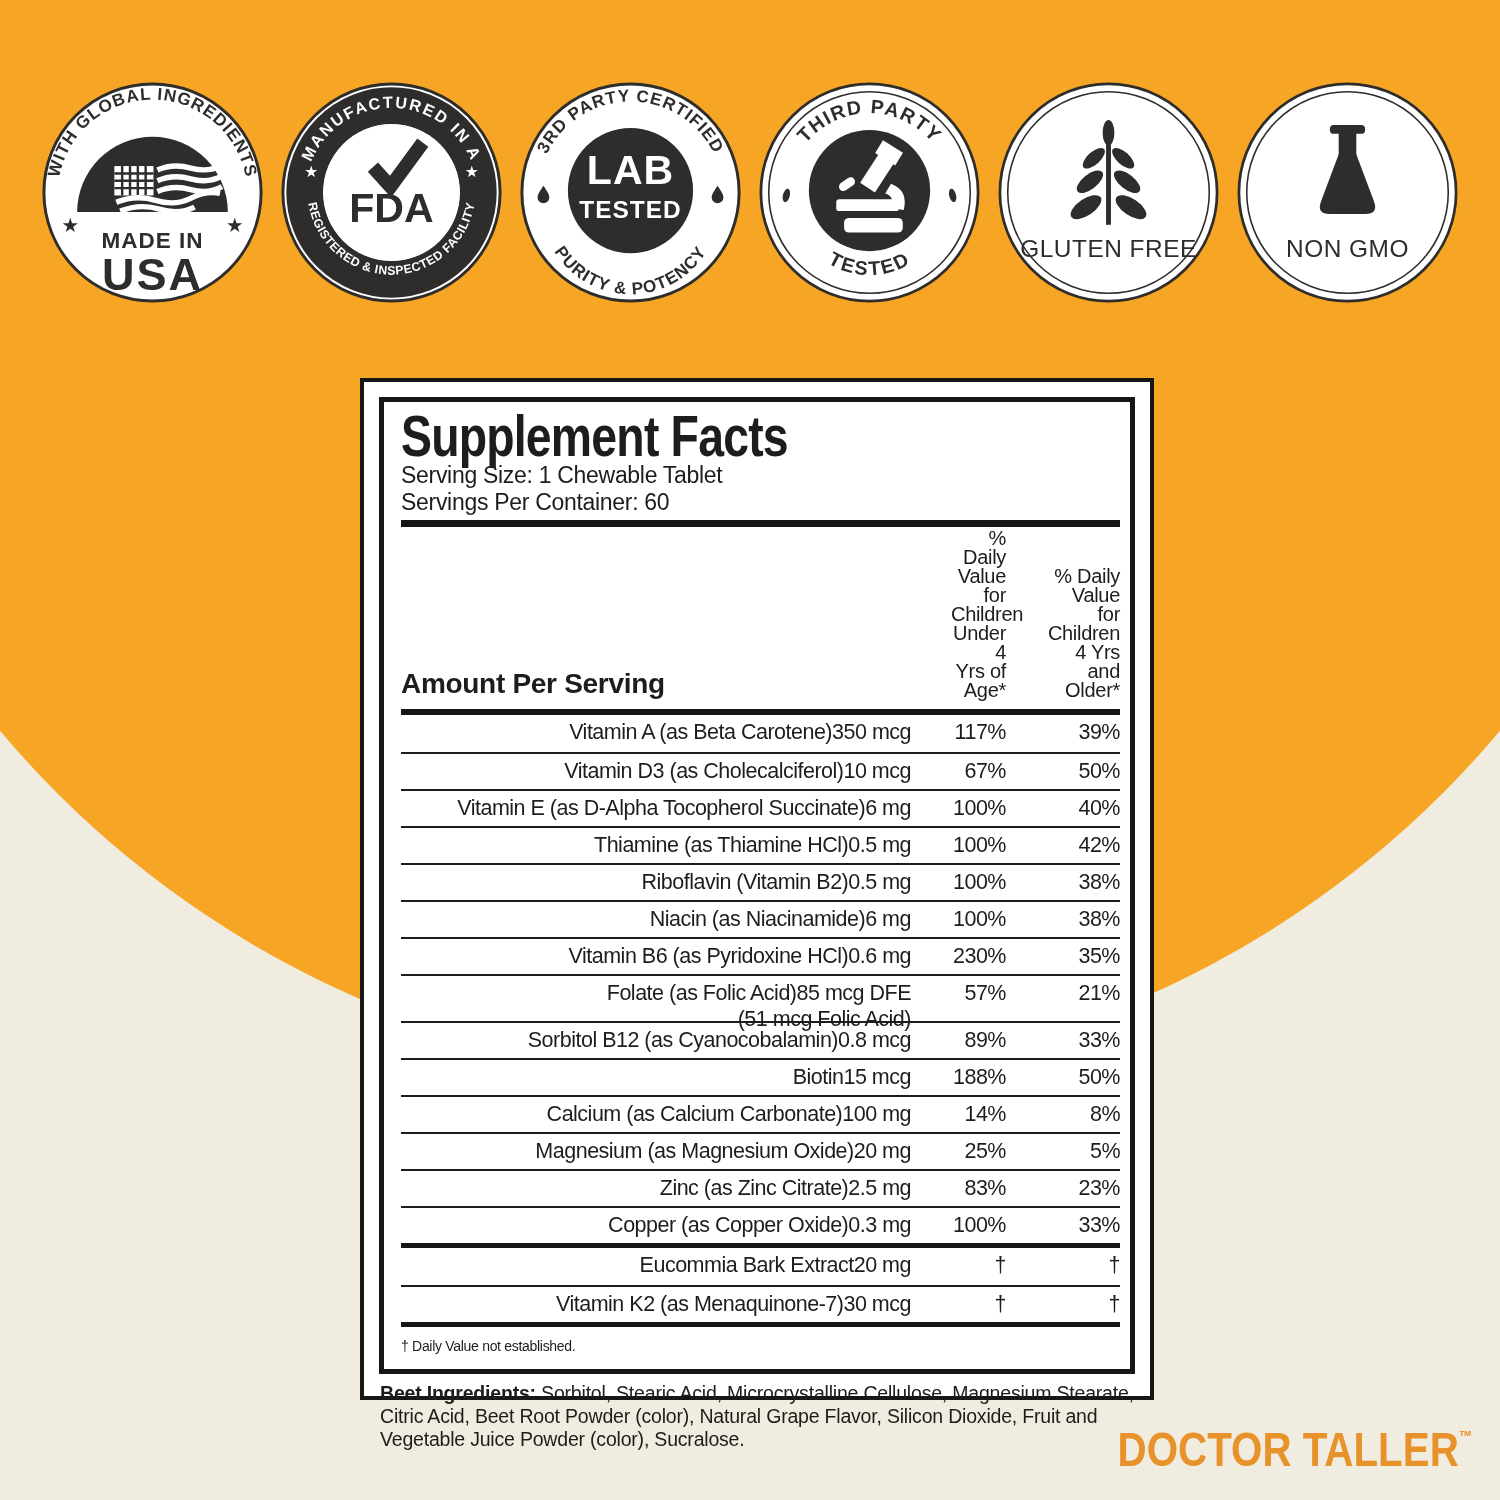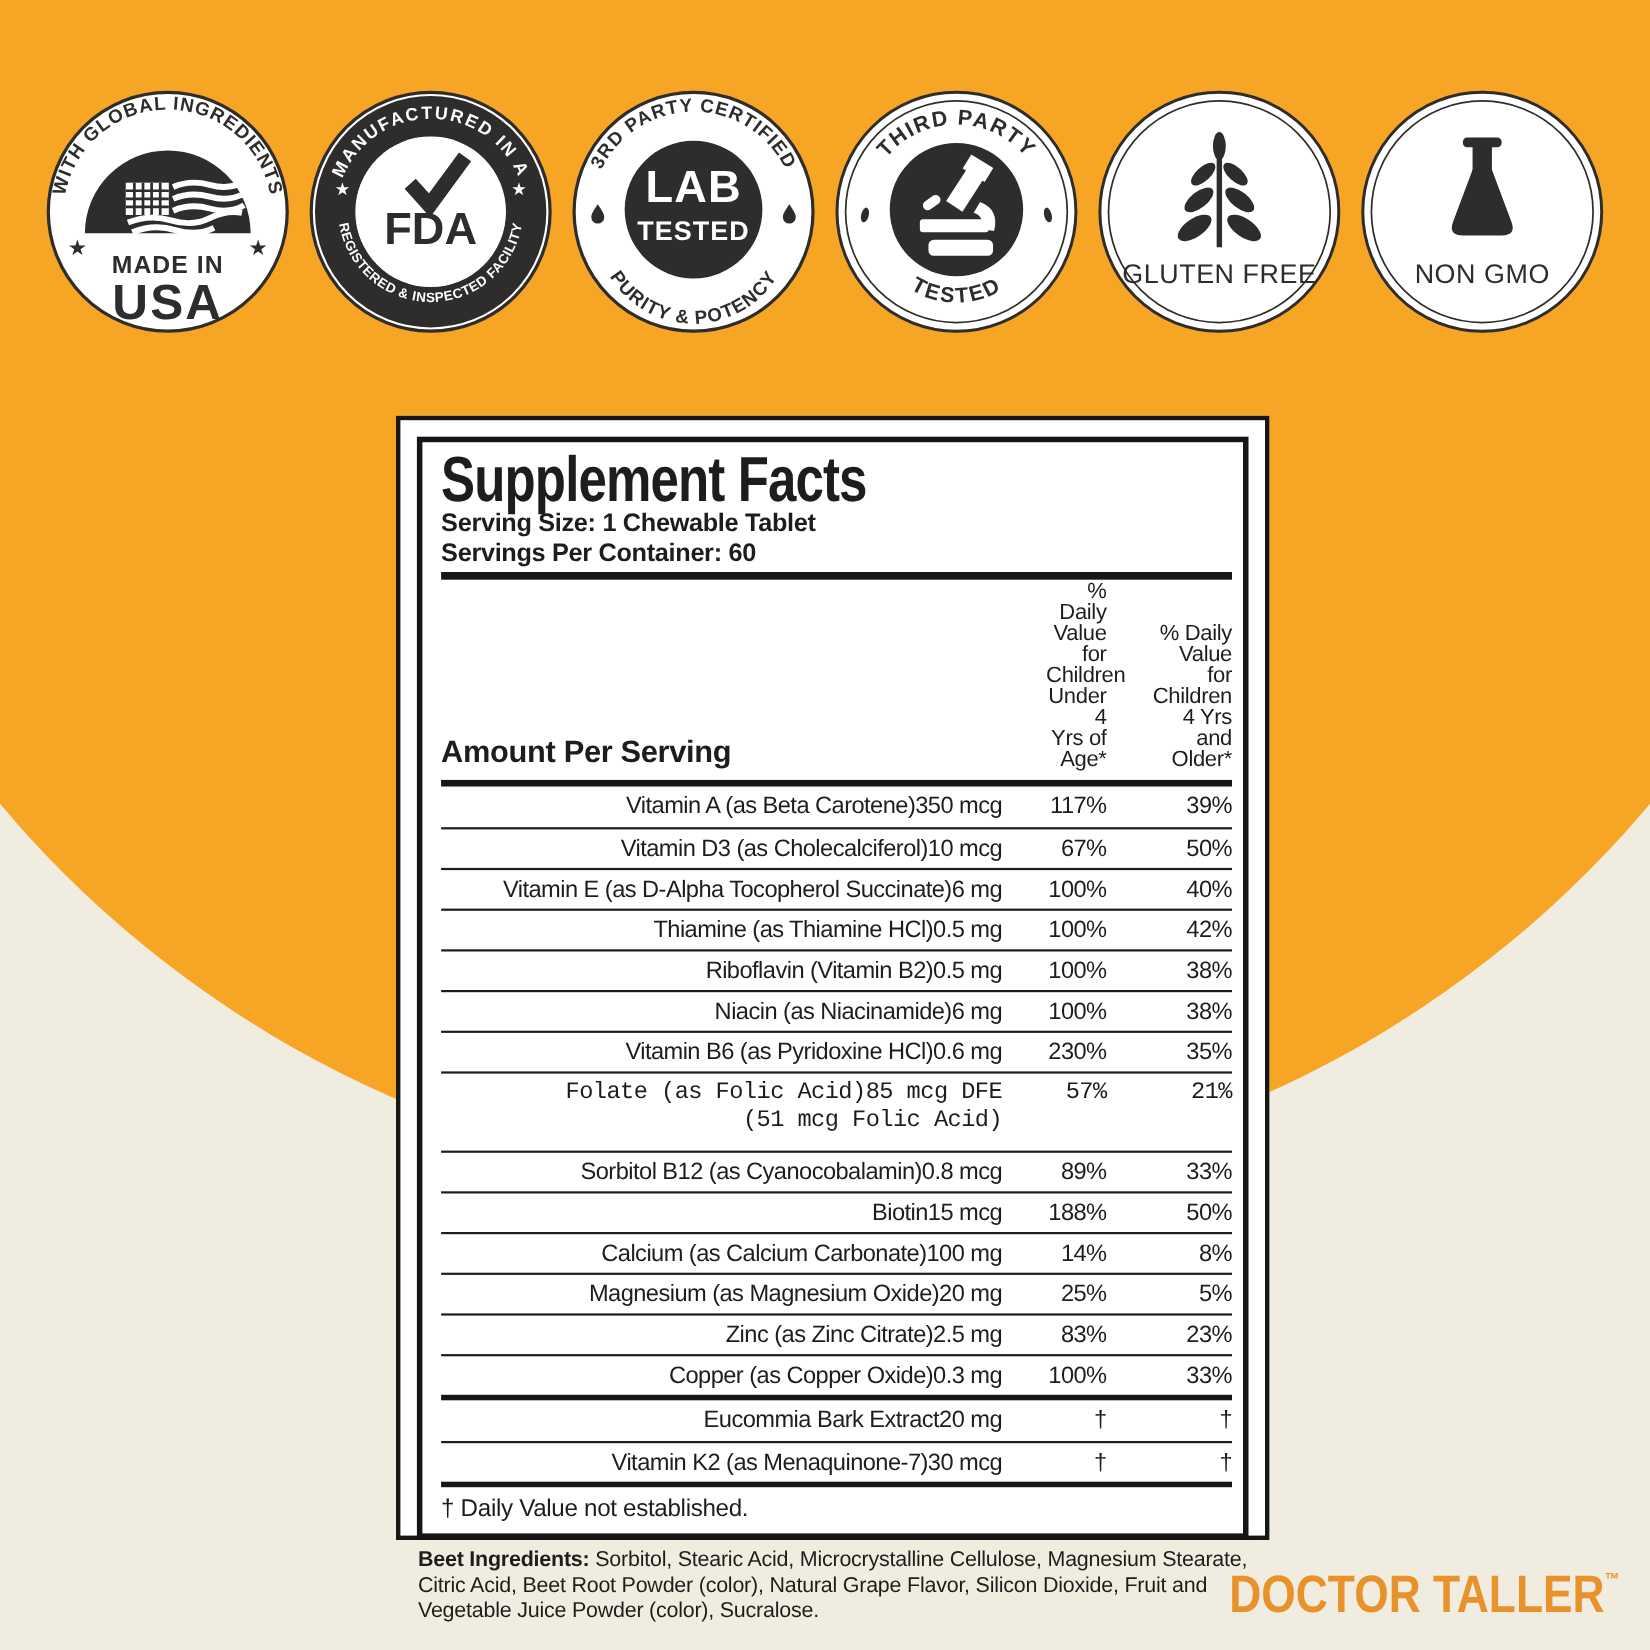--- a/index.html
+++ b/index.html
@@ -29,47 +29,47 @@
   }
   .innerbox{
     margin:15px 15px 0 15px;border:5px solid #161614;
     padding:4px 10px 0 17px;box-sizing:border-box;
   }
   .sf-title{
     font-size:58px;font-weight:bold;letter-spacing:-1px;line-height:52px;
     transform:scaleX(0.80);transform-origin:left center;white-space:nowrap;
     padding-top:4px;
   }
-  .serv{font-size:23px;font-weight:bold;line-height:27px;letter-spacing:-0.3px;}
+  .serv{font-size:23px;font-weight:normal;line-height:27px;letter-spacing:-0.3px;}
   .bar{background:#161614;}
   .bar1{height:7px;margin-top:4px;}
   .bar2{height:6px;}
   .barg{height:5px;}
   .hdr{
     display:grid;grid-template-columns:1fr 95px 114px;align-items:end;
     padding:2px 0 9px 0;
   }
   .hdr .amount-h{font-size:28px;font-weight:bold;letter-spacing:-0.3px;}
   .dvh{
     font-size:20px;line-height:19px;text-align:right;white-space:pre-line;
     letter-spacing:-0.3px;
     margin-left:40px;
   }
   .rows .row{
     display:grid;grid-template-columns:1fr 95px 114px;align-items:start;
     height:37px;box-sizing:border-box;line-height:34px;
   }
   .rows .row + .row{border-top:2px solid #1d1d1b;}
-  .rows .row.tall{height:72px;font-family:Liberation Mono, monospace;}
+  .rows .row.tall{height:47px;}
   .row .na{display:flex;justify-content:flex-end;}
   .row .c1wrap{min-width:0;}
   .rows, .row{font-size:21.5px;letter-spacing:-0.5px;}
   .row .dv{text-align:right;}
   .row .note{line-height:26px;text-align:right;padding-right:0px;margin-top:-4px;}
-  .footnote{font-size:22px;line-height:26px;padding:6px 0 10px 0;letter-spacing:-0.3px;}
+  .footnote{font-size:14px;line-height:26px;padding:6px 0 10px 0;letter-spacing:-0.3px;}
   .other{
     margin:8px 16px 0 16px;font-size:19.5px;line-height:23px;letter-spacing:-0.2px;
   }
   .other b{letter-spacing:-0.2px;}
   
   .logo{
     position:absolute;top:1422px;right:28px;color:#e8922c;
     font-size:48px;font-weight:bold;white-space:nowrap;
     transform:scaleX(0.84);transform-origin:right center;letter-spacing:0px;
   }

